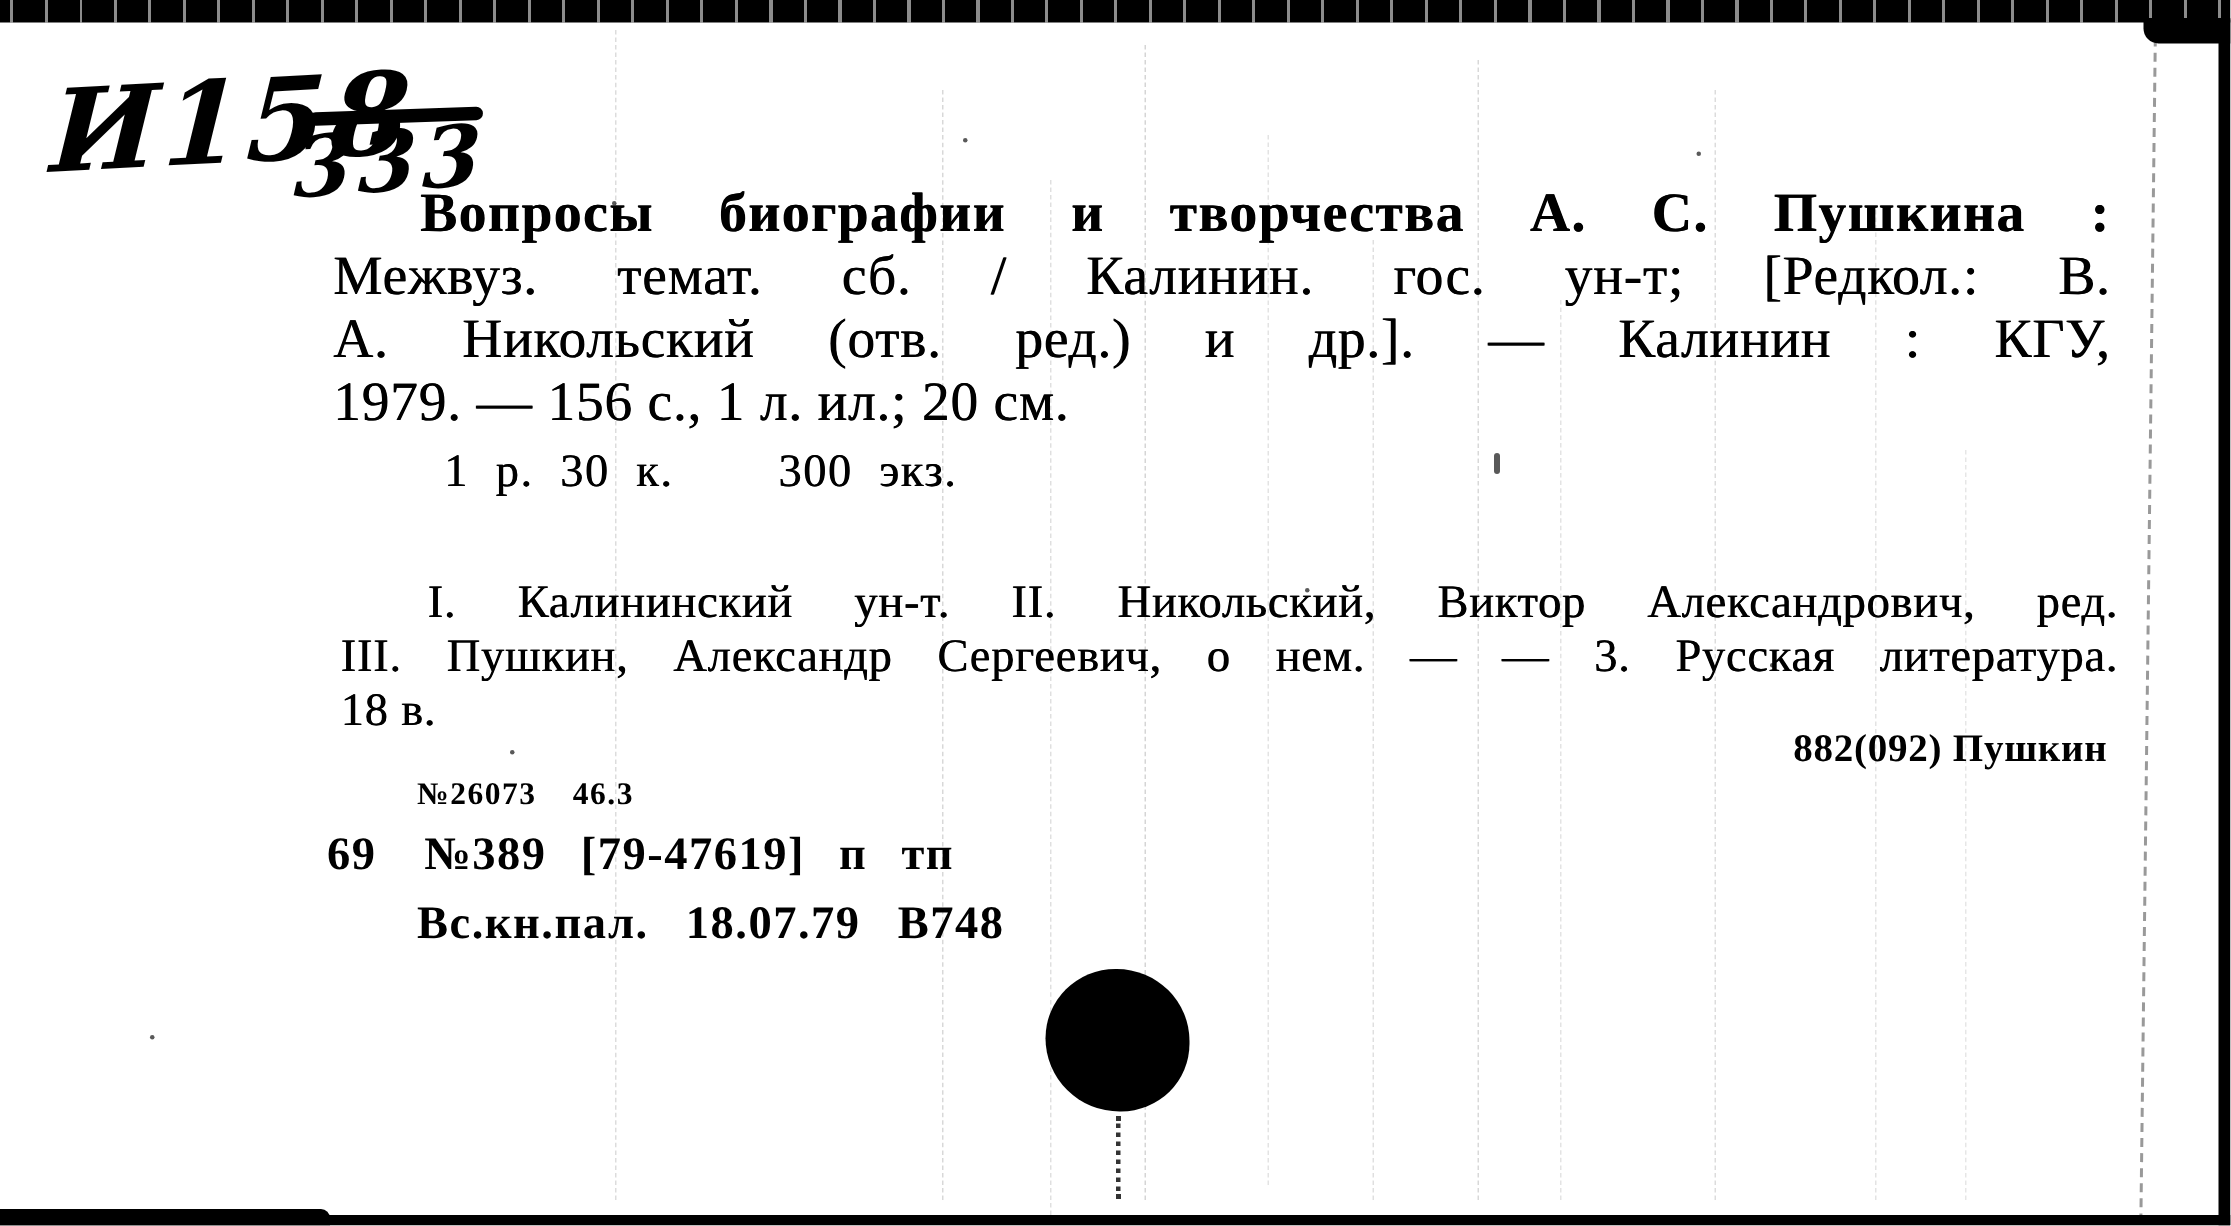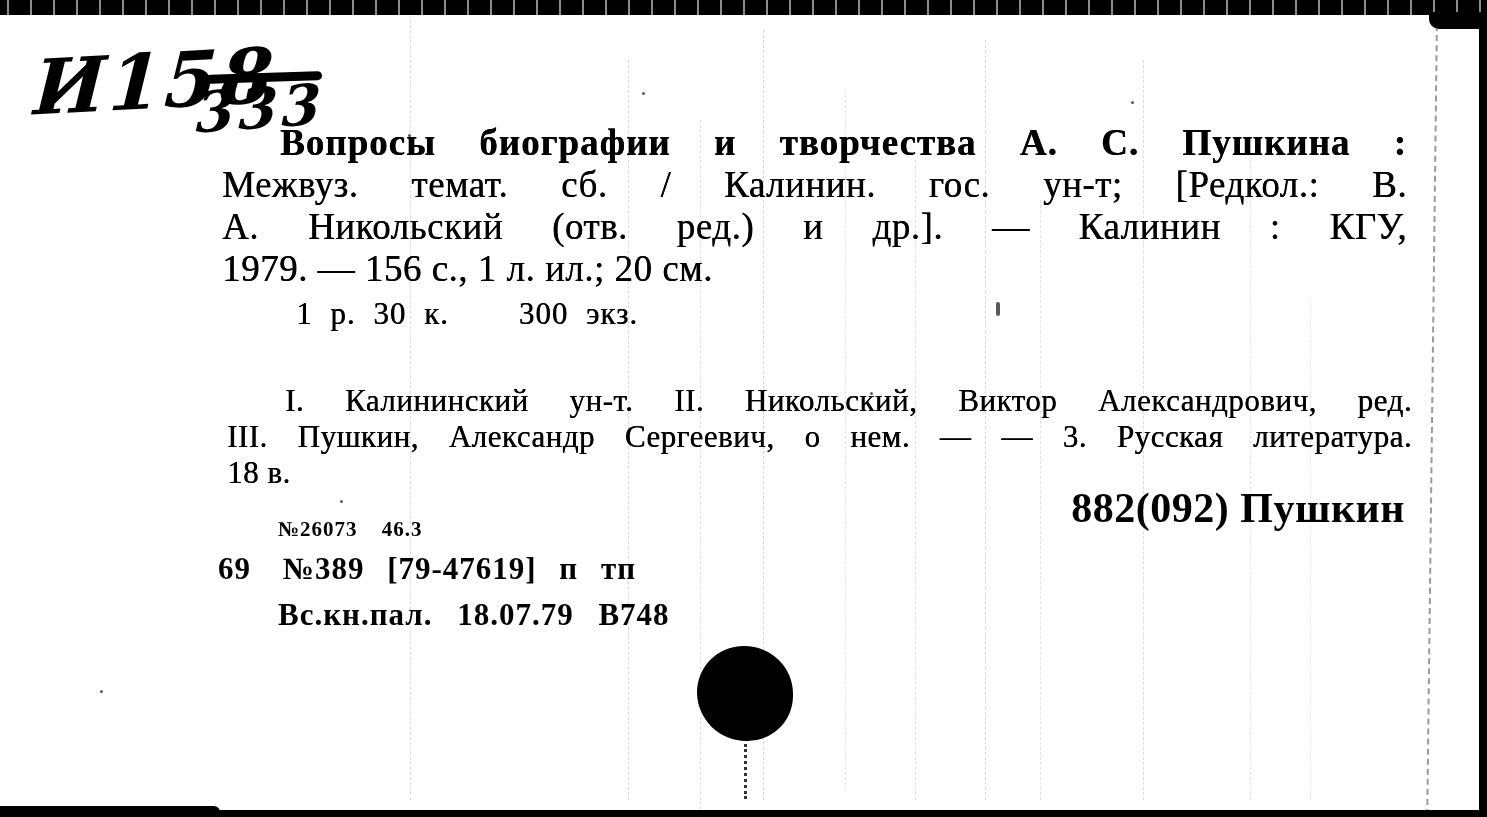--- a/index.html
+++ b/index.html
@@ -100,21 +100,21 @@
   .trac {
     position: absolute; left: 227px; top: 351px; width: 1185px;
     font-size: 31px; line-height: 36px; letter-spacing: .5px;
     text-shadow: .4px 0 0 #000;
     margin-top: 32px;
   }
   .trac .first { padding-left: 58px; }
 
   .classif {
     position: absolute; left: 222px; top: 484px; width: 1183px;
-    text-align: right; font-size: 42px; font-weight: bold; letter-spacing: .5px;
+    text-align: right; font-size: 26px; font-weight: bold; letter-spacing: .5px;
   }
   .f1 {
     position: absolute; left: 278px; top: 517px;
     font-size: 21px; font-weight: bold; word-spacing: 18px; letter-spacing: 1px;
   }
   .f2 { position: absolute; left: 218px; top: 551px; font-size: 31px; font-weight: bold; text-align: center; }
   .f2 .pfx { letter-spacing: 1px; }
   .f2 .rest { margin-left: 24px; word-spacing: 14px; letter-spacing: 1px; }
   .f3 {
     position: absolute; left: 278px; top: 585px;

